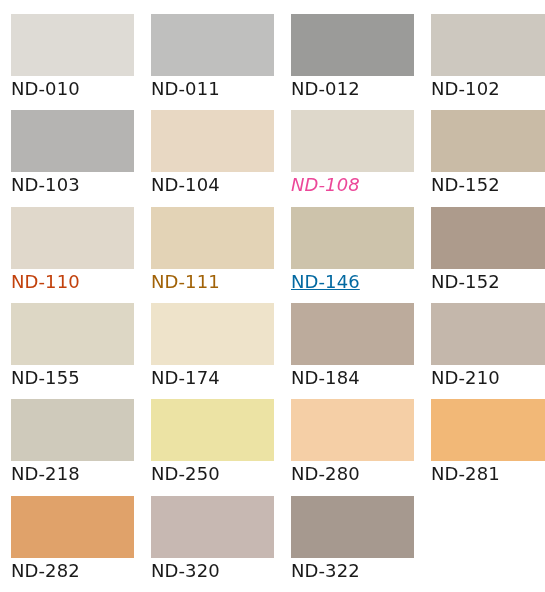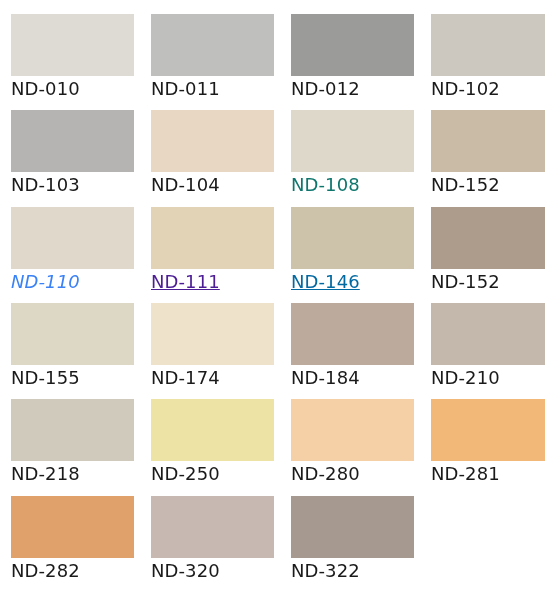--- a/index.html
+++ b/index.html
@@ -68,33 +68,33 @@
     <div class="swatch-cell">
       <div class="swatch-chip" style="background-color: rgb(181, 180, 178);"></div>
       <div class="swatch-label" style="color: rgb(26, 26, 26);">ND-103</div>
     </div>
     <div class="swatch-cell">
       <div class="swatch-chip" style="background-color: rgb(232, 216, 195);"></div>
       <div class="swatch-label" style="color: rgb(26, 26, 26);">ND-104</div>
     </div>
     <div class="swatch-cell">
       <div class="swatch-chip" style="background-color: rgb(222, 216, 203);"></div>
-      <div class="swatch-label" style="color: #0f766e;">ND-108</div>
+      <div class="swatch-label" style="color: #ec4899; font-style: italic;">ND-108</div>
     </div>
     <div class="swatch-cell">
       <div class="swatch-chip" style="background-color: rgb(201, 187, 166);"></div>
       <div class="swatch-label" style="color: rgb(26, 26, 26);">ND-152</div>
     </div>
     <div class="swatch-cell">
       <div class="swatch-chip" style="background-color: rgb(224, 216, 203);"></div>
-      <div class="swatch-label" style="color: #3b82f6; font-style: italic;">ND-110</div>
+      <div class="swatch-label" style="color: #c2410c;">ND-110</div>
     </div>
     <div class="swatch-cell">
       <div class="swatch-chip" style="background-color: rgb(227, 211, 182);"></div>
-      <div class="swatch-label" style="color: #4c1d95; text-decoration: underline;">ND-111</div>
+      <div class="swatch-label" style="color: #a16207;">ND-111</div>
     </div>
     <div class="swatch-cell">
       <div class="swatch-chip" style="background-color: rgb(205, 195, 171);"></div>
       <div class="swatch-label" style="color: #0369a1; text-decoration: underline;">ND-146</div>
     </div>
     <div class="swatch-cell">
       <div class="swatch-chip" style="background-color: rgb(173, 155, 140);"></div>
       <div class="swatch-label" style="color: rgb(26, 26, 26);">ND-152</div>
     </div>
     <div class="swatch-cell">

